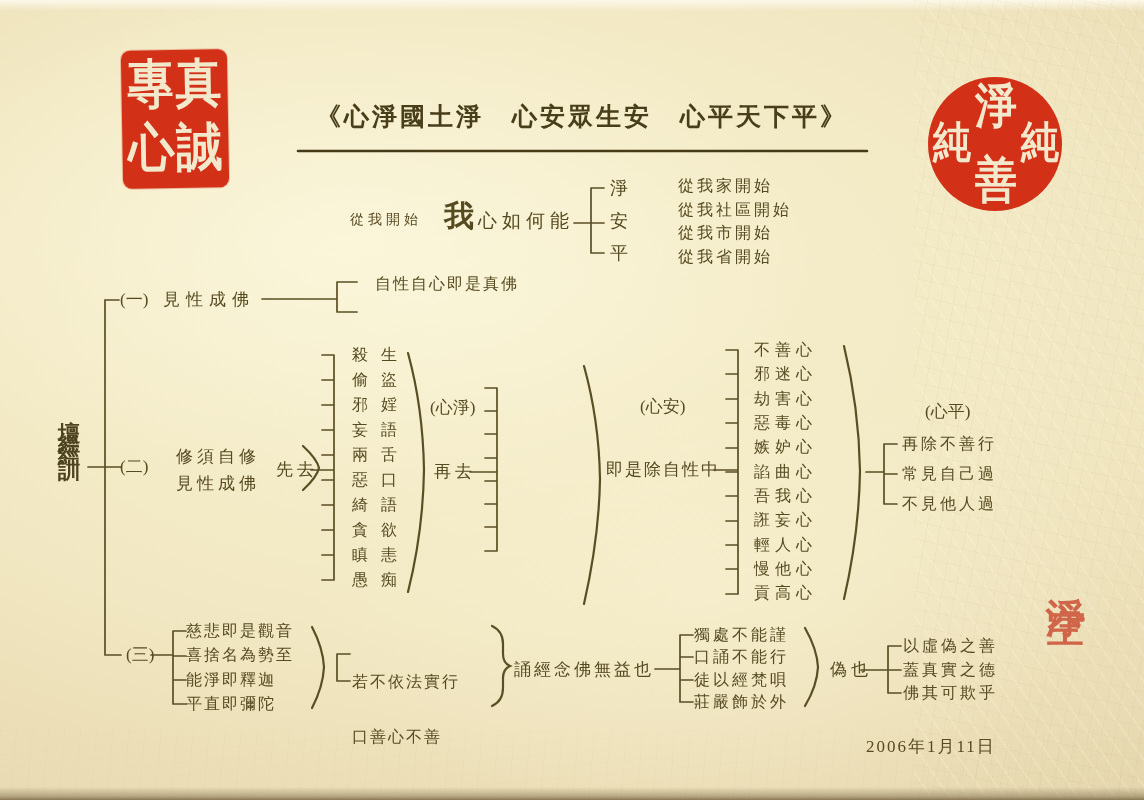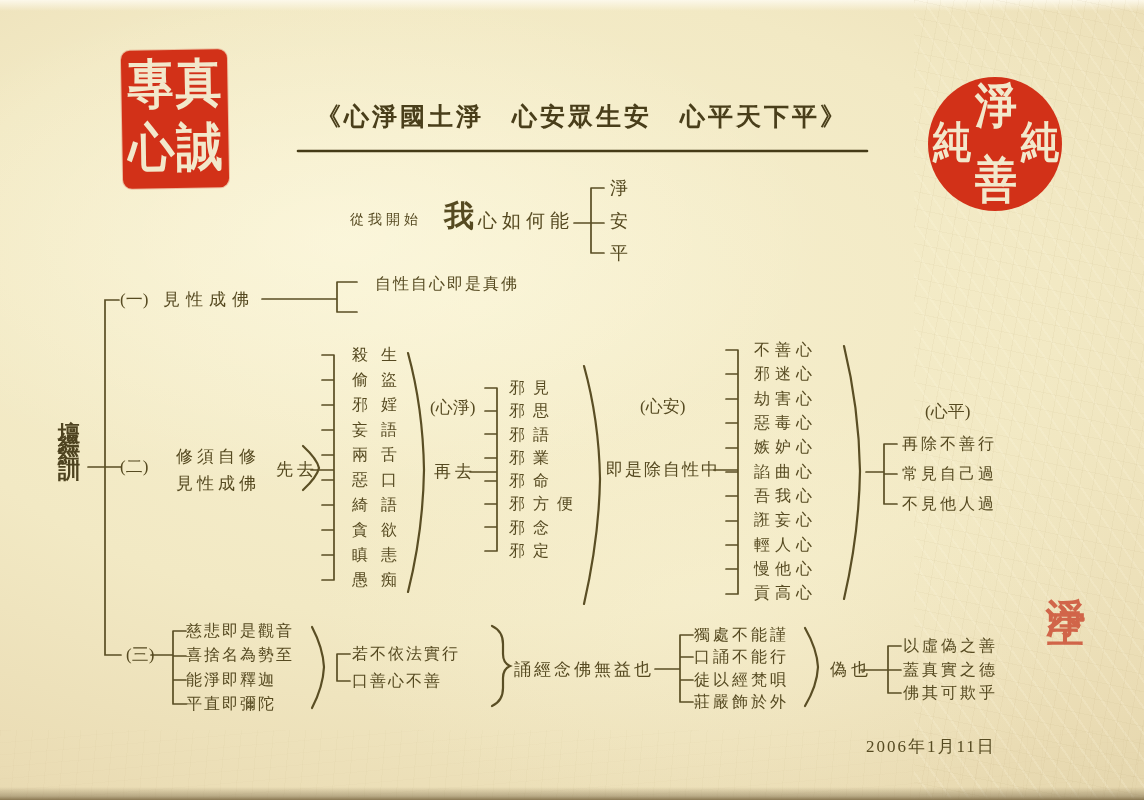--- a/index.html
+++ b/index.html
@@ -39,21 +39,21 @@
   .vlist{position:absolute;display:flex;flex-direction:column;white-space:nowrap;}
   .vlist>div{display:block;}
   .qual>div{height:32.5px;line-height:32.5px;font-size:18px;}
   .scopes>div{height:23.7px;line-height:23.7px;letter-spacing:3px;}
   .s1i>div{height:27px;line-height:27px;letter-spacing:2px;}
   .ten>div{height:25px;line-height:25px;letter-spacing:13px;}
   .ew>div{height:23.25px;line-height:23.25px;letter-spacing:8px;}
   .minds>div{height:24.35px;line-height:24.35px;letter-spacing:5px;}
   .fin>div{height:30px;line-height:30px;letter-spacing:3px;}
   .sages>div{height:24.35px;line-height:24.35px;letter-spacing:2px;}
-  .cond>div{height:27px;line-height:27px;letter-spacing:2px;}
+  .cond>div{height:27px;line-height:27px;letter-spacing:2px;margin-top:28px;}
   .faults>div{height:22.4px;line-height:22.4px;letter-spacing:3px;}
   .reasons>div{height:23.6px;line-height:23.6px;letter-spacing:3px;}
 
   svg.lines{position:absolute;left:0;top:0;}
   svg.lines path{stroke:#5a4e24;stroke-width:1.7;fill:none;stroke-linecap:round;}
   svg.lines path.brace{stroke-width:2.2;}
   svg.lines path.rule{stroke:#453b17;stroke-width:2.6;}
 
   .seal-square{position:absolute;left:122px;top:50px;width:106px;height:138px;
     background:#d23118;border-radius:9px;transform:rotate(-1deg);box-shadow:0 0 0 1px rgba(210,49,24,.25);}
@@ -132,20 +132,26 @@
 
   <div class="t subtitle">《心淨國土淨　心安眾生安　心平天下平》</div>
 
   <div class="t" style="left:350px;top:209px;font-size:14px;letter-spacing:4px">從我開始</div>
   <div class="t bold" style="left:444px;top:198px;font-size:30px;line-height:36px">我</div>
   <div class="t" style="left:478px;top:209px;font-size:19px;line-height:24px;letter-spacing:5px">心如何能</div>
   <div class="vlist qual" style="left:610px;top:172px">
       <div>淨</div>
       <div>安</div>
       <div>平</div>
+    </div>
+  <div class="vlist scopes" style="left:678px;top:174px">
+      <div>從我家開始</div>
+      <div>從我社區開始</div>
+      <div>從我市開始</div>
+      <div>從我省開始</div>
     </div>
 
   <div class="t vroot" style="left:58px;top:402px">壇經經訓</div>
 
   <div class="t" style="left:120px;top:289px">(一)</div>
   <div class="t" style="left:163px;top:289px;letter-spacing:6px">見性成佛</div>
   <div class="vlist s1i" style="left:375px;top:270px">
       <div>自性自心即是真佛</div>
     </div>
 
@@ -160,30 +166,20 @@
       <div>妄語</div>
       <div>兩舌</div>
       <div>惡口</div>
       <div>綺語</div>
       <div>貪欲</div>
       <div>瞋恚</div>
       <div>愚痴</div>
     </div>
   <div class="t" style="left:430px;top:397px">(心淨)</div>
   <div class="t" style="left:434px;top:461px;letter-spacing:4px">再去</div>
-  <div class="vlist ew" style="left:509px;top:376px">
-      <div>邪見</div>
-      <div>邪思</div>
-      <div>邪語</div>
-      <div>邪業</div>
-      <div>邪命</div>
-      <div>邪方便</div>
-      <div>邪念</div>
-      <div>邪定</div>
-    </div>
   <div class="t" style="left:640px;top:396px">(心安)</div>
   <div class="t" style="left:606px;top:459px;letter-spacing:2px">即是除自性中</div>
   <div class="vlist minds" style="left:754px;top:338px">
       <div>不善心</div>
       <div>邪迷心</div>
       <div>劫害心</div>
       <div>惡毒心</div>
       <div>嫉妒心</div>
       <div>諂曲心</div>
       <div>吾我心</div>

